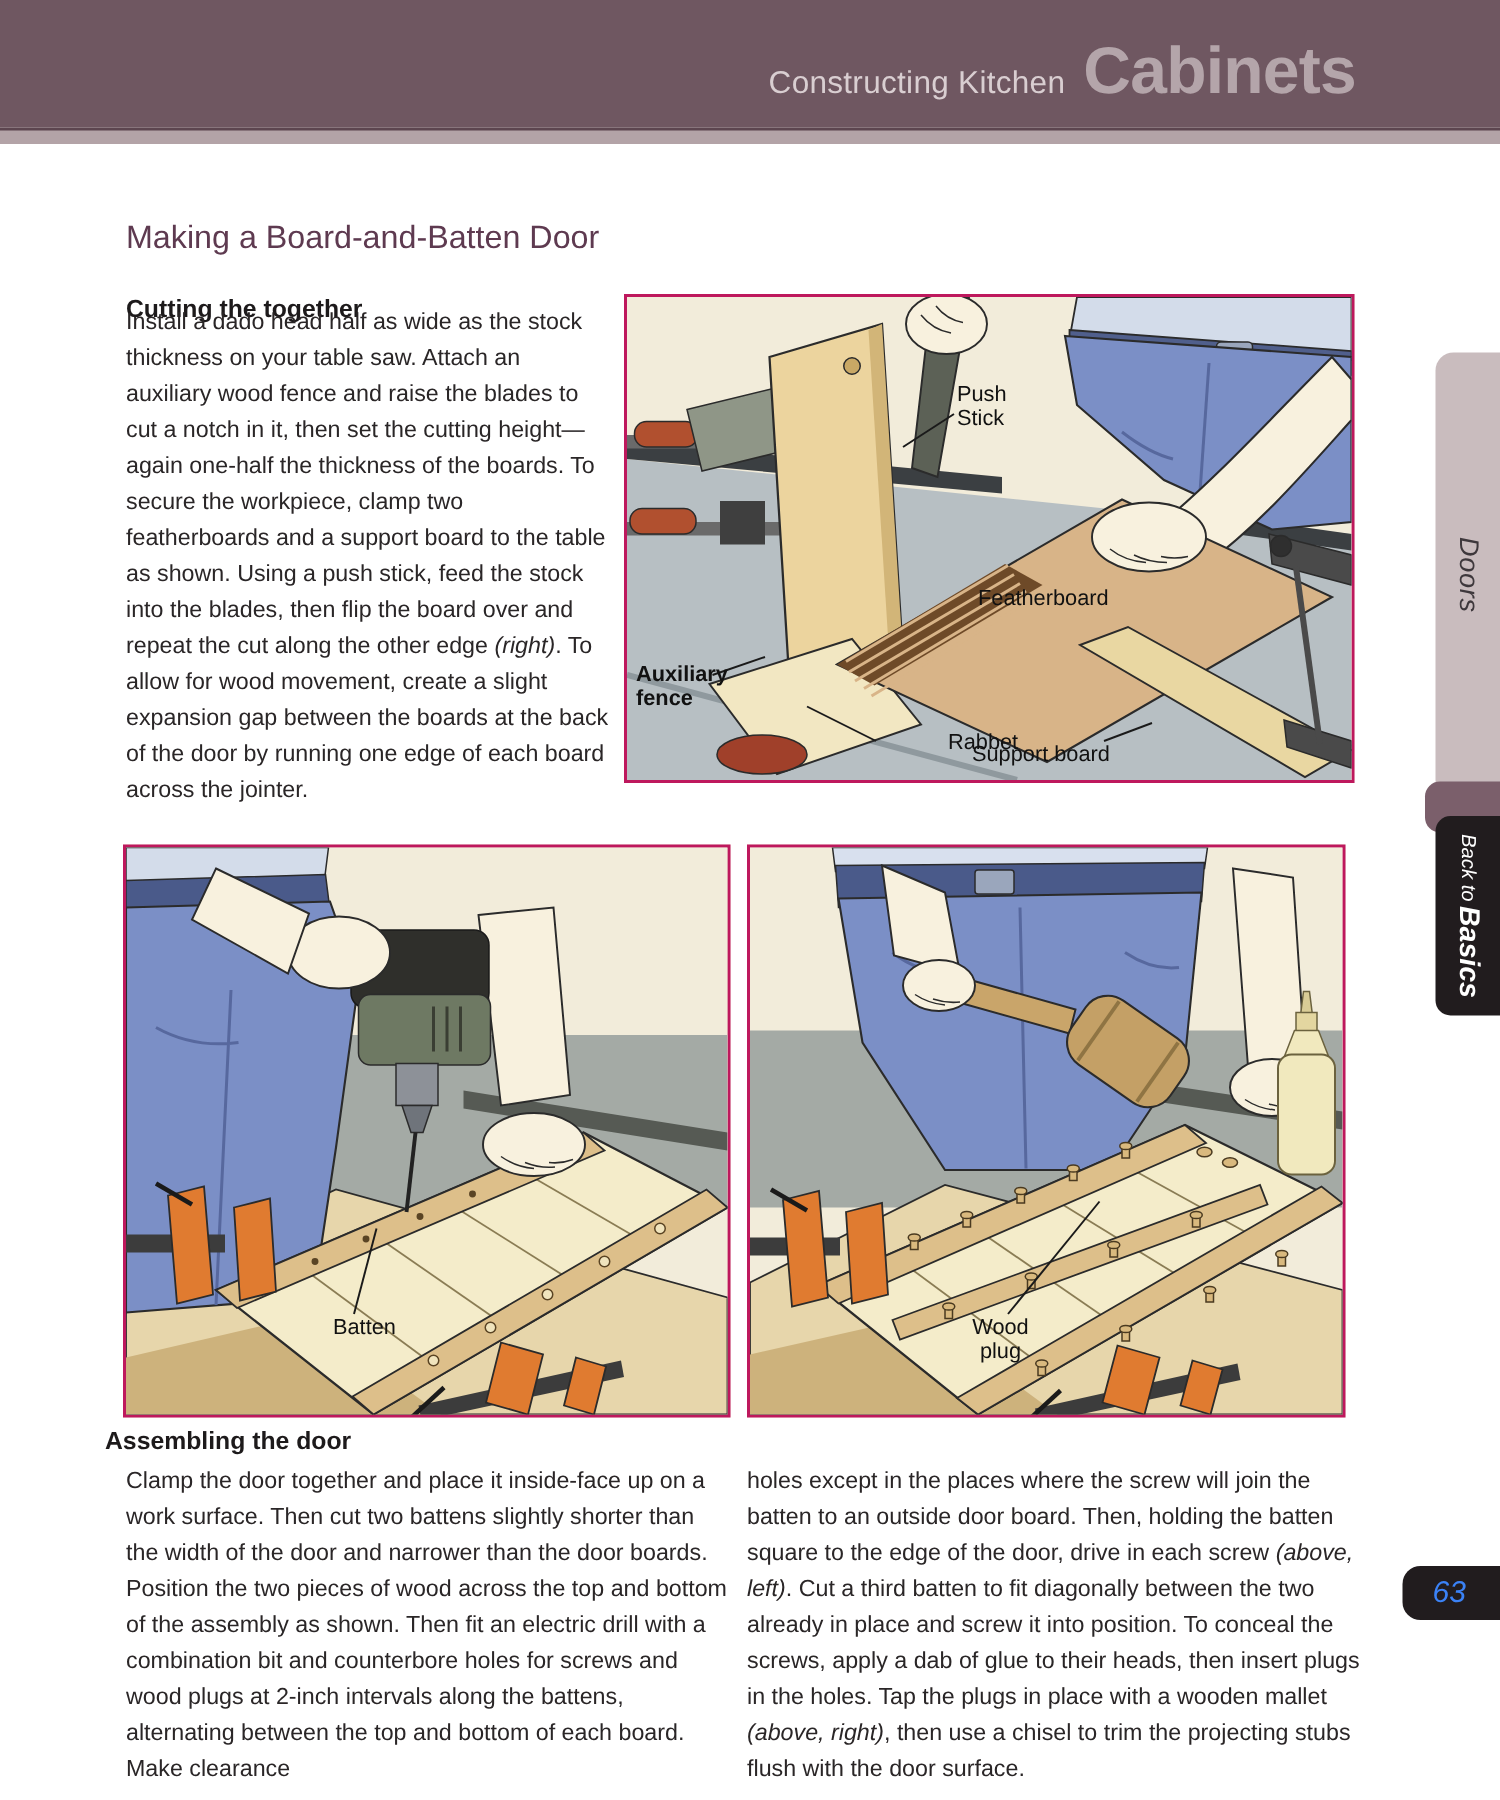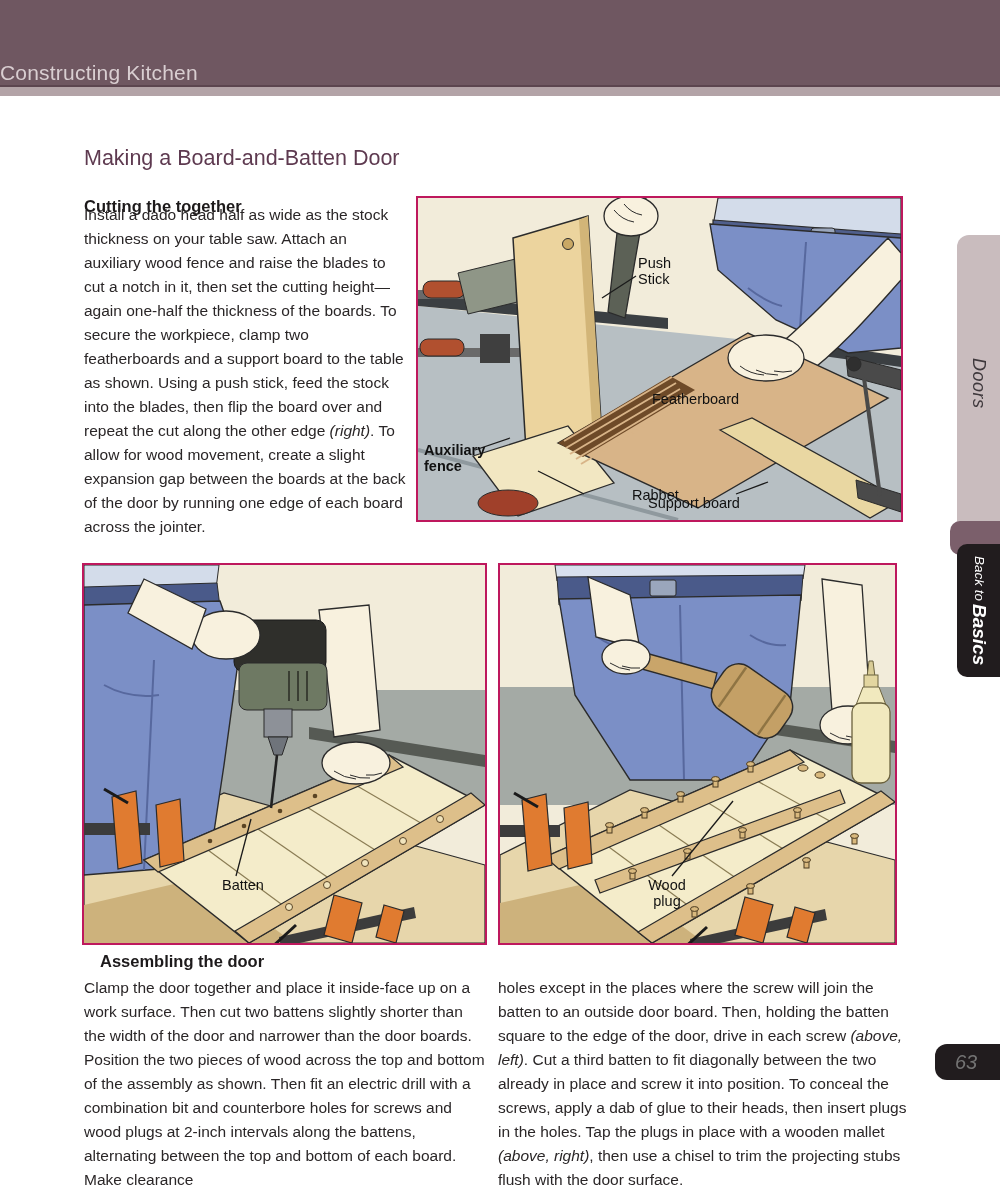--- a/index.html
+++ b/index.html
@@ -5,33 +5,33 @@
   * { margin:0; padding:0; box-sizing:border-box; }
   html,body { background:#ffffff; }
   .page {
     position:relative; width:1000px; height:1200px; overflow:hidden;
     background:#ffffff; font-family:"Liberation Sans", sans-serif; color:#231f20;
   }
   
   .band {
     position:absolute; left:0; top:0; width:1000px; height:85px;
     background:#6f5761; display:flex; align-items:baseline; justify-content:flex-end;
-    padding:26px 96px 0 0; gap:12px;flex-direction:column;
+    padding:26px 96px 0 0; gap:12px;
   }
   .band .kicker { font-size:21px; color:#d9ced1; letter-spacing:.2px; }
   .band .word  { font-size:44px; font-weight:700; color:#b4a5aa; letter-spacing:-.5px; line-height:1; }
   .stripe { position:absolute; left:0; top:85px; width:1000px; height:11px;
             background:#b3a3a7; border-top:2px solid #5c454f; }
   
   .title { position:absolute; left:84px; top:146px; font-size:21.5px; font-weight:400; color:#5e3a50; }
   .subhead { font-size:16.5px; font-weight:700; color:#1d1a1b; }
   .body { font-size:15.5px; line-height:24px; color:#2a2627; }
   #cut-head { position:absolute; left:84px; top:197px; }
   #cut-body { position:absolute; left:84px; top:203px; width:322px; }
-  #asm-head { position:absolute; left:100px; top:952px; }
+  #asm-head { position:absolute; left:70px; top:952px; }
   #asm-col1 { position:absolute; left:84px; top:976px; width:404px; }
   #asm-col2 { position:absolute; left:498px; top:976px; width:414px; }
   
   .fig { position:absolute; border:2px solid #be185d; background:#f2ecda; }
   #fig-tablesaw { left:416px; top:196px; width:487px; height:326px; }
   #fig-drill    { left:82px;  top:563px; width:405px; height:382px; }
   #fig-mallet   { left:498px; top:563px; width:399px; height:382px; }
   .fig svg { display:block; }
   .fig-label { position:absolute; font-size:14.5px; line-height:15.5px; color:#111; white-space:nowrap; }
   .fig-label span { display:block; }
@@ -48,32 +48,33 @@
   .tab-basics {
     position:absolute; left:957px; top:544px; width:43px; height:133px;
     background:#211c1e; border-radius:10px 0 0 10px;
     display:flex; align-items:center; justify-content:center;
   }
   .tab-basics .vtxt { writing-mode:vertical-rl; color:#fff; font-style:italic; text-align:center; }
   .tab-basics .prefix { font-size:13.5px; margin-bottom:3px; display:inline-block; }
   .tab-basics .bword  { font-size:19px; font-weight:700; display:inline-block; }
   .tab-page {
     position:absolute; left:935px; top:1044px; width:65px; height:36px;
-    background:#211c1e; border-radius:12px 0 0 12px; color:#737373;
+    background:#211c1e; border-radius:12px 0 0 12px; color:#3b82f6;
     display:flex; align-items:center; padding-left:20px;
     font-style:italic; font-size:20px;
   }
 </style>
 </head>
 <body>
 
 <div class="page">
 
   <div class="band">
     <span class="kicker">Constructing Kitchen</span>
+    <span class="word">Cabinets</span>
   </div>
   <div class="stripe"></div>
 
   <h1 class="title">Making a Board-and-Batten Door</h1>
 
   <h2 class="subhead" id="cut-head">Cutting the together</h2>
   <p class="body" id="cut-body"><span>Install a dado head half as wide as the stock thickness on your table saw. Attach an auxiliary wood fence and raise the blades to cut a notch in it, then set the cutting height—again one-half the thickness of the boards. To secure the workpiece, clamp two featherboards and a support board to the table as shown. Using a push stick, feed the stock into the blades, then flip the board over and repeat the cut along the other edge </span><span style="font-style: italic;">(right)</span><span>. To allow for wood movement, create a slight expansion gap between the boards at the back of the door by running one edge of each board across the jointer.</span></p>
 
   <div class="fig" id="fig-tablesaw">
     <svg width="483" height="322" viewBox="0 0 483 322">

